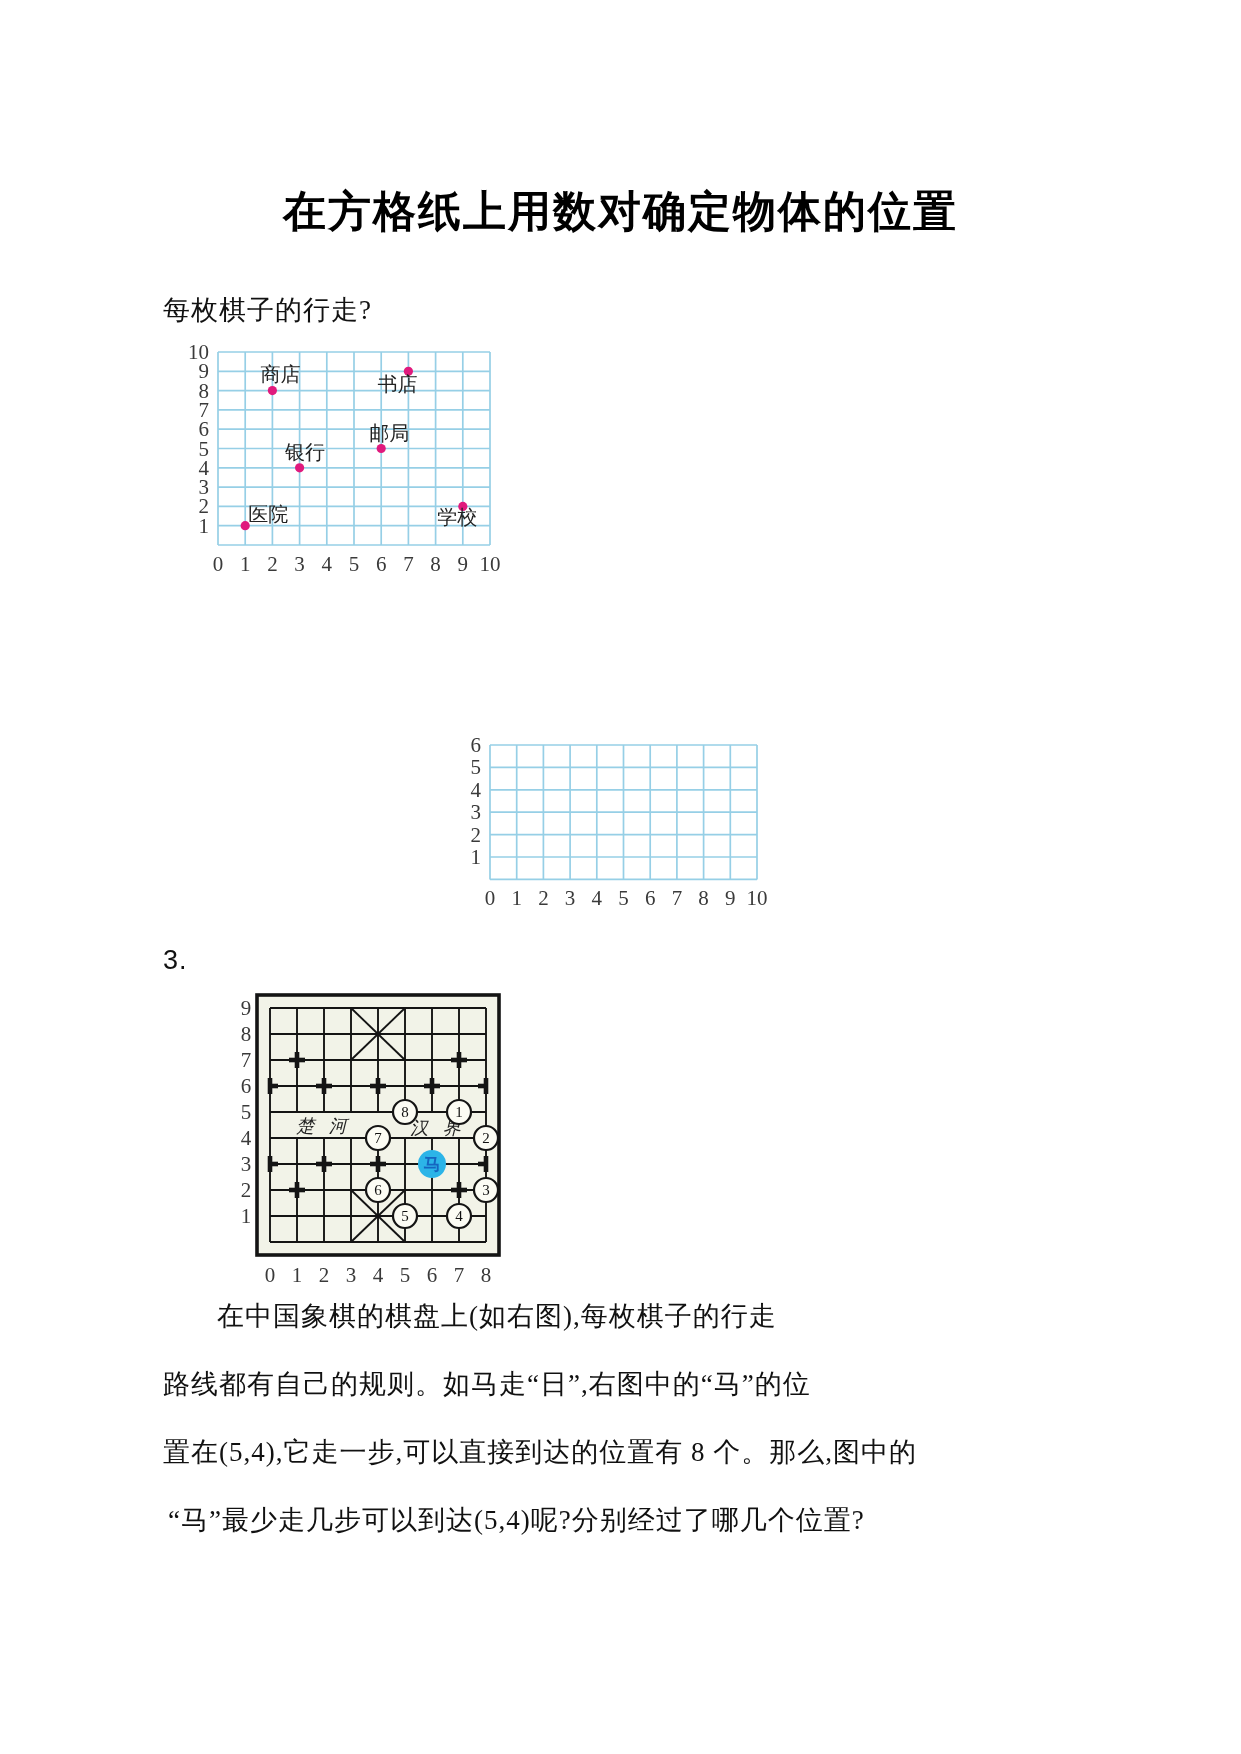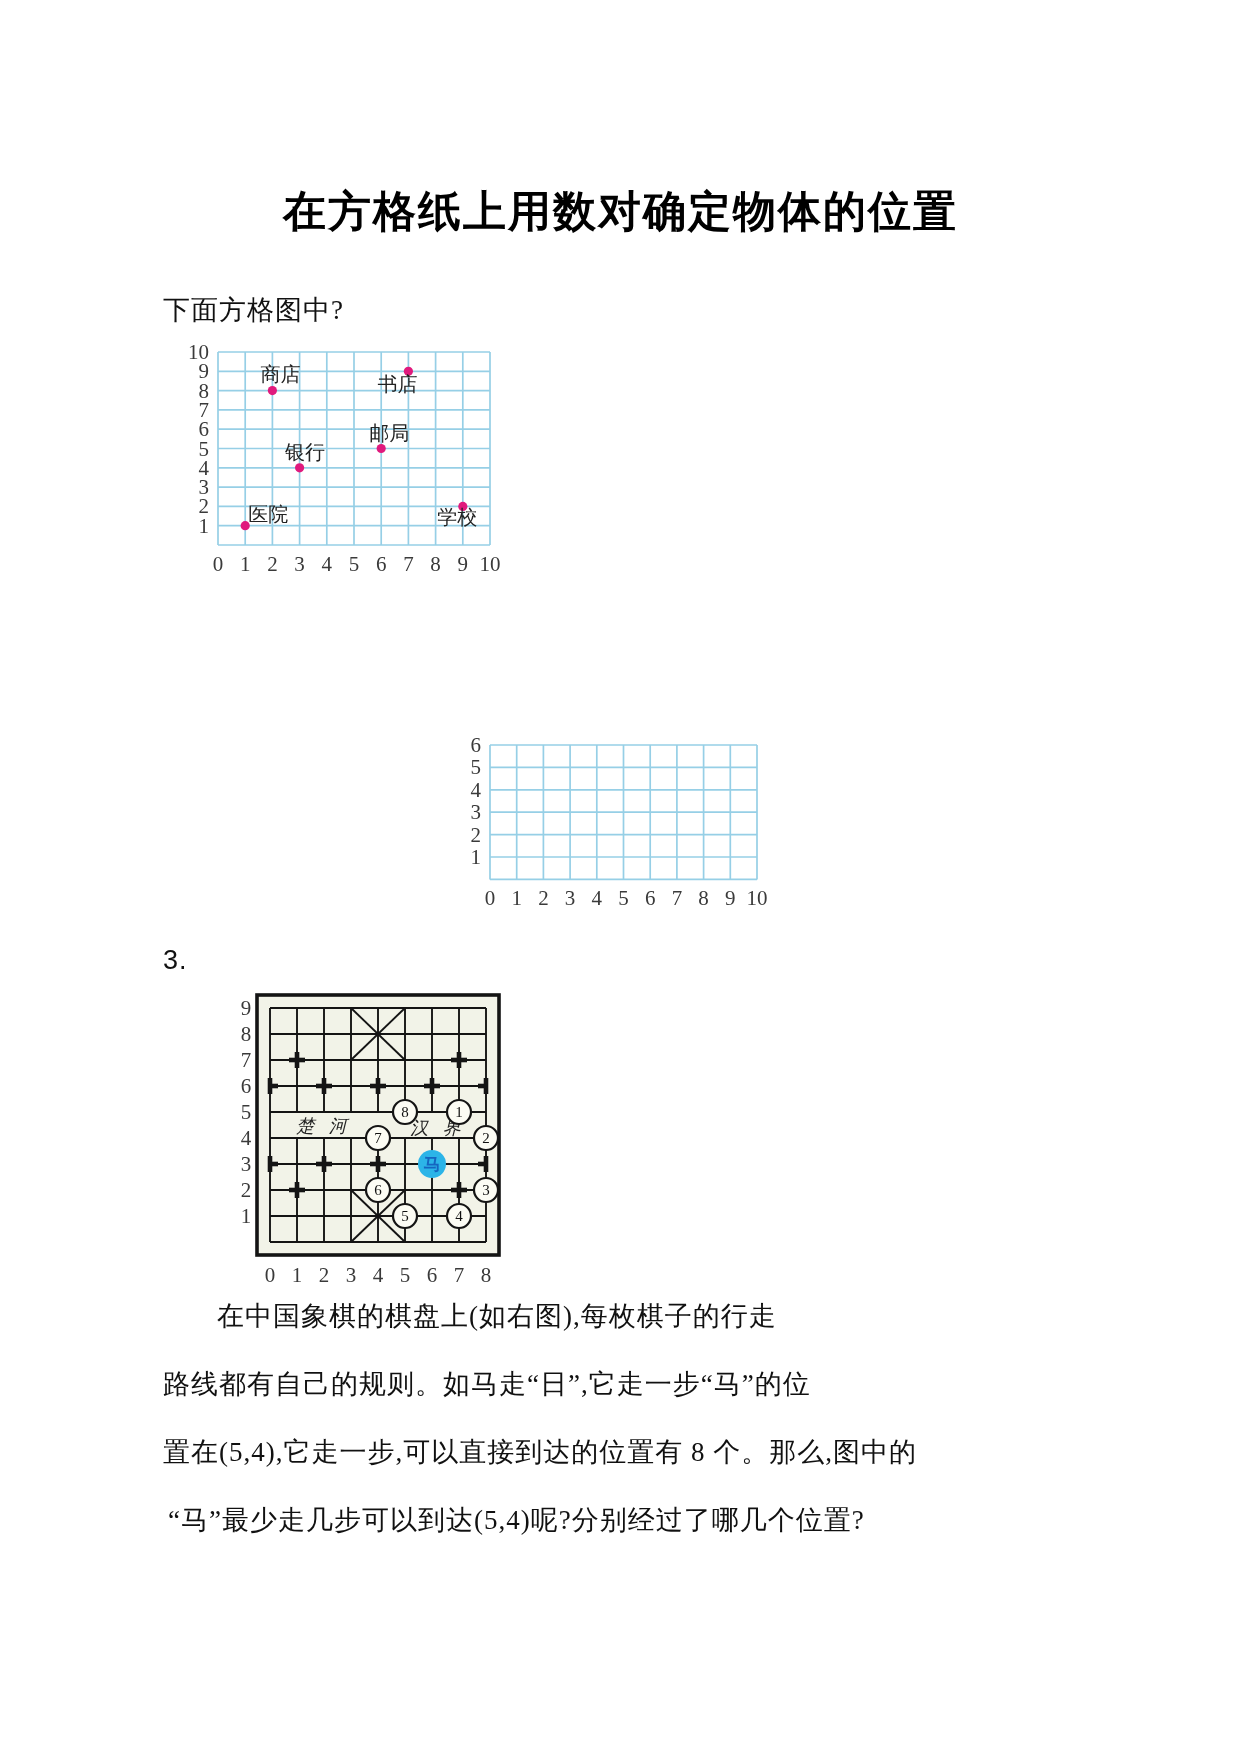--- a/index.html
+++ b/index.html
@@ -31,21 +31,21 @@
   .fig{ position:absolute; }
   svg text{ font-family:"Liberation Serif","DejaVu Serif",serif; }
 </style>
 </head>
 <body>
 
 <div class="page">
 
   <h1 class="page-title">在方格纸上用数对确定物体的位置</h1>
 
-  <div class="tline" style="left:163px; top:292px;">下面方格图中?</div>
+  <div class="tline" style="left:163px; top:292px;">每枚棋子的行走?</div>
 
   <div class="fig" style="left:178px; top:335px;">
     <svg id="fig1" width="370" height="252">
         <line x1="40" y1="17" x2="40" y2="210" stroke="#96cfe6" stroke-width="1.7"></line>
         <line x1="67.2" y1="17" x2="67.2" y2="210" stroke="#96cfe6" stroke-width="1.7"></line>
         <line x1="94.4" y1="17" x2="94.4" y2="210" stroke="#96cfe6" stroke-width="1.7"></line>
         <line x1="121.6" y1="17" x2="121.6" y2="210" stroke="#96cfe6" stroke-width="1.7"></line>
         <line x1="148.8" y1="17" x2="148.8" y2="210" stroke="#96cfe6" stroke-width="1.7"></line>
         <line x1="176" y1="17" x2="176" y2="210" stroke="#96cfe6" stroke-width="1.7"></line>
         <line x1="203.2" y1="17" x2="203.2" y2="210" stroke="#96cfe6" stroke-width="1.7"></line>
@@ -237,17 +237,17 @@
         <text x="123" y="299" font-size="21" fill="#3a3a3a" text-anchor="middle">3</text>
         <text x="150" y="299" font-size="21" fill="#3a3a3a" text-anchor="middle">4</text>
         <text x="177" y="299" font-size="21" fill="#3a3a3a" text-anchor="middle">5</text>
         <text x="204" y="299" font-size="21" fill="#3a3a3a" text-anchor="middle">6</text>
         <text x="231" y="299" font-size="21" fill="#3a3a3a" text-anchor="middle">7</text>
         <text x="258" y="299" font-size="21" fill="#3a3a3a" text-anchor="middle">8</text>
       </svg>
   </div>
 
   <div class="tline" style="left:217px; top:1298px;">在中国象棋的棋盘上(如右图),每枚棋子的行走</div>
-  <div class="tline" style="left:163px; top:1366px;">路线都有自己的规则。如马走“日”,它走一步“马”的位</div>
+  <div class="tline" style="left:163px; top:1366px;">路线都有自己的规则。如马走“日”,右图中的“马”的位</div>
   <div class="tline" style="left:163px; top:1434px;">置在(5,4),它走一步,可以直接到达的位置有 8 个。那么,图中的</div>
   <div class="tline" style="left:168px; top:1502px;">“马”最少走几步可以到达(5,4)呢?分别经过了哪几个位置?</div>
 
 </div>
 
 </body></html>

